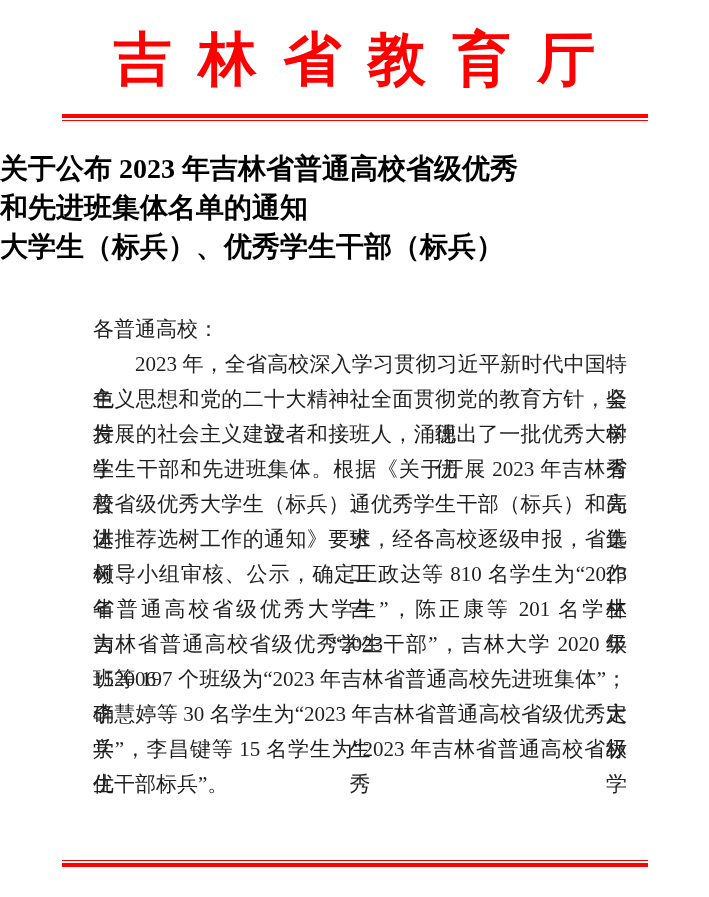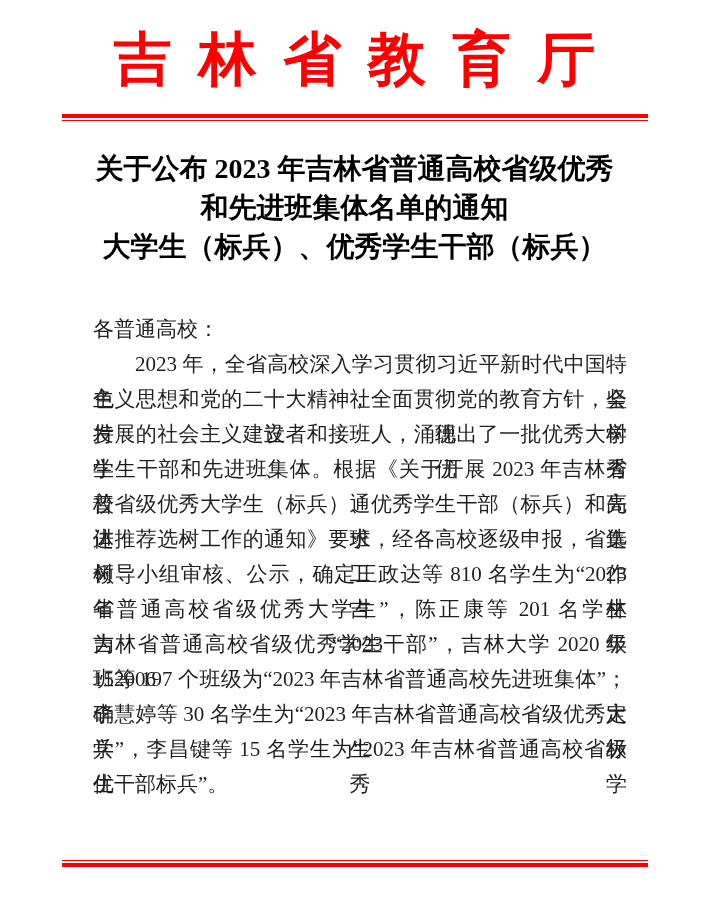--- a/index.html
+++ b/index.html
@@ -33,21 +33,20 @@
   .rule{position:absolute;left:62px;width:586px;}
   .rule-top{top:114px;}
   .rule-bottom{top:860px;}
   .rule .thick{height:4px;background:var(--accent);}
   .rule .thin{height:1px;background:var(--accent);}
   .rule .gap{height:2px;background:transparent;}
 
   
   .title{
     position:absolute;top:149px;left:0;right:0;
-    text-align:center;
     color:#000;
     font-weight:bold;
     font-size:28px;
   }
   .title-line{
     line-height:39px;
     white-space:nowrap;
   }
 
   

